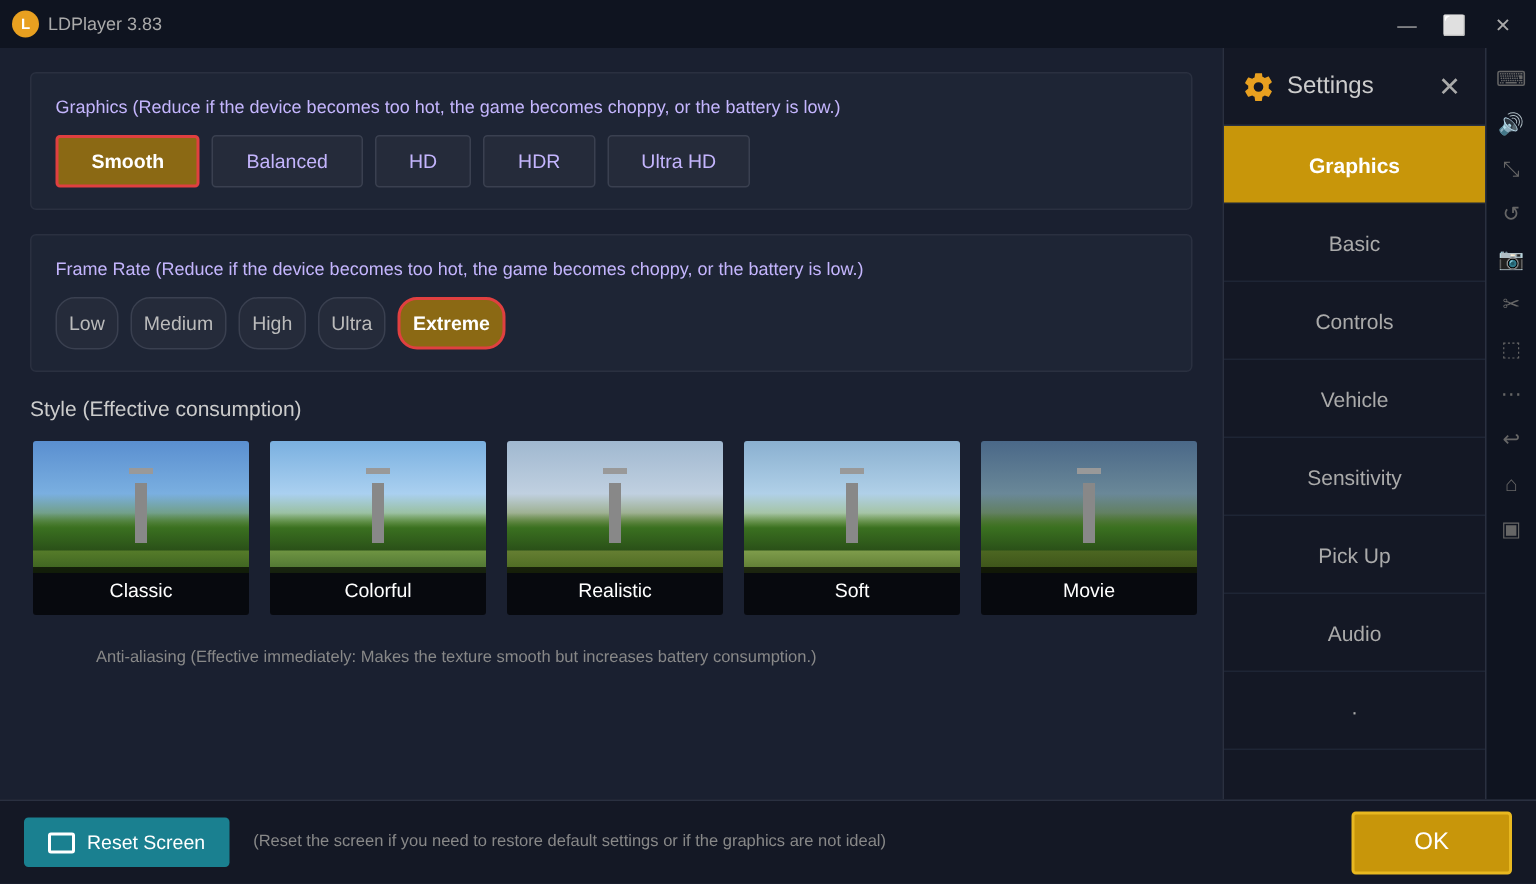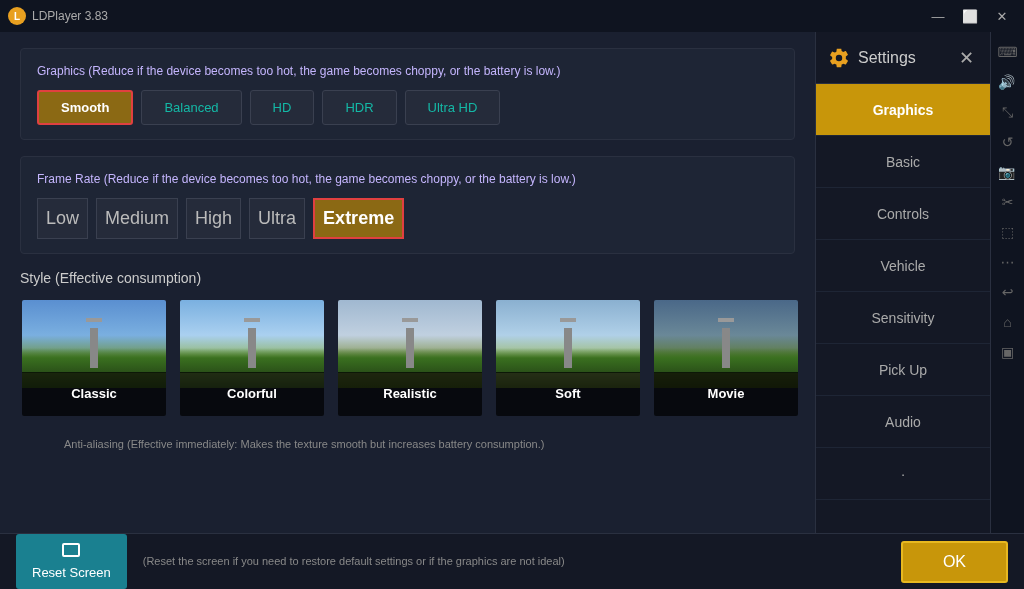--- a/index.html
+++ b/index.html
@@ -82,44 +82,44 @@
       display: flex;
       gap: 8px;
       flex-wrap: wrap;
     }
 
     .quality-btn {
       padding: 8px 22px;
       border-radius: 3px;
       border: 1px solid #3a4050;
       background: #252b3a;
-      color: #14b8a6;
+      color: #c4b5fd;
       font-size: 13px;
       cursor: pointer;
       transition: all 0.1s;
     }
     .quality-btn.active {
       background: #8b6914;
       border: 2px solid #e04040;
       color: #fff;
       font-weight: 600;
     }
 
     
     .framerate-buttons {
       display: flex;
       gap: 8px;
     }
     .framerate-btn {
       padding: 8px 8px;
-      border-radius: 0;
+      border-radius: 13px;
       border: 1px solid #3a4050;
       background: #252b3a;
       color: #bbb;
-      font-size: 18px;
+      font-size: 13px;
       cursor: pointer;
     }
     .framerate-btn.active {
       background: #8b6914;
       border: 2px solid #e04040;
       color: #fff;
       font-weight: 600;
     }
 
     
@@ -194,28 +194,28 @@
       bottom: 15px;
       width: 100%;
       height: 25px;
       background: linear-gradient(0deg, #2a5018 0%, #3a7020 60%, transparent 100%);
     }
 
     .style-card-label {
       position: absolute;
       bottom: 0;
       left: 0; right: 0;
-      height: 44px;
+      height: 32px;
       background: rgba(0,0,0,0.7);
       display: flex;
       align-items: center;
       justify-content: center;
       color: #fff;
       font-size: 13px;
-      font-weight: 700;
+      font-weight: 400;
     }
 
     
     .anti-alias-hint {
       font-size: 11px;
       color: #888;
       margin-top: 4px;
       margin-left: 44px;
     }
 
@@ -236,21 +236,20 @@
       align-items: center;
       gap: 8px;
       background: #1a8090;
       border: none;
       border-radius: 3px;
       color: #fff;
       padding: 9px 16px;
       font-size: 13px;
       cursor: pointer;
       white-space: nowrap;
-      flex-direction: column;
     }
     .reset-icon {
       width: 18px; height: 14px;
       border: 2px solid #fff;
       border-radius: 2px;
       display: inline-block;
       position: relative;
     }
     .reset-icon::before {
       content: '';

